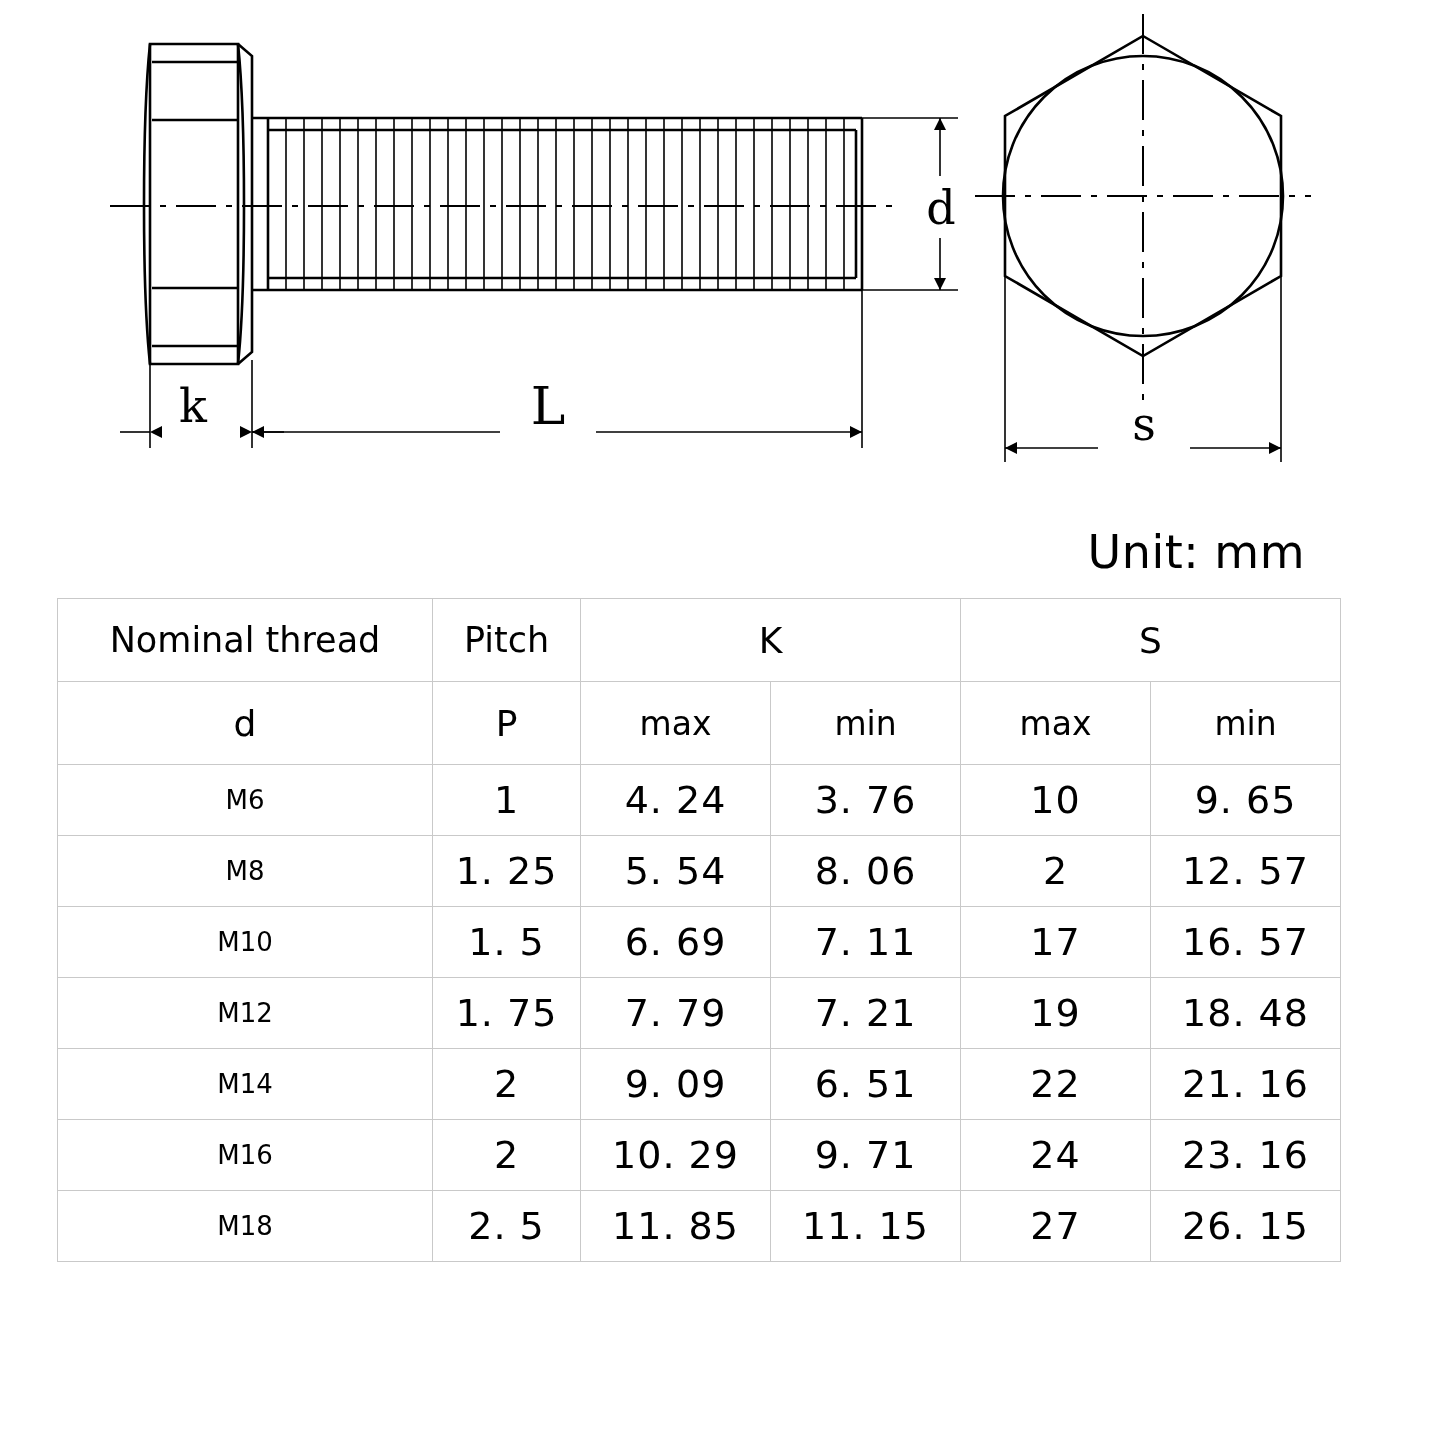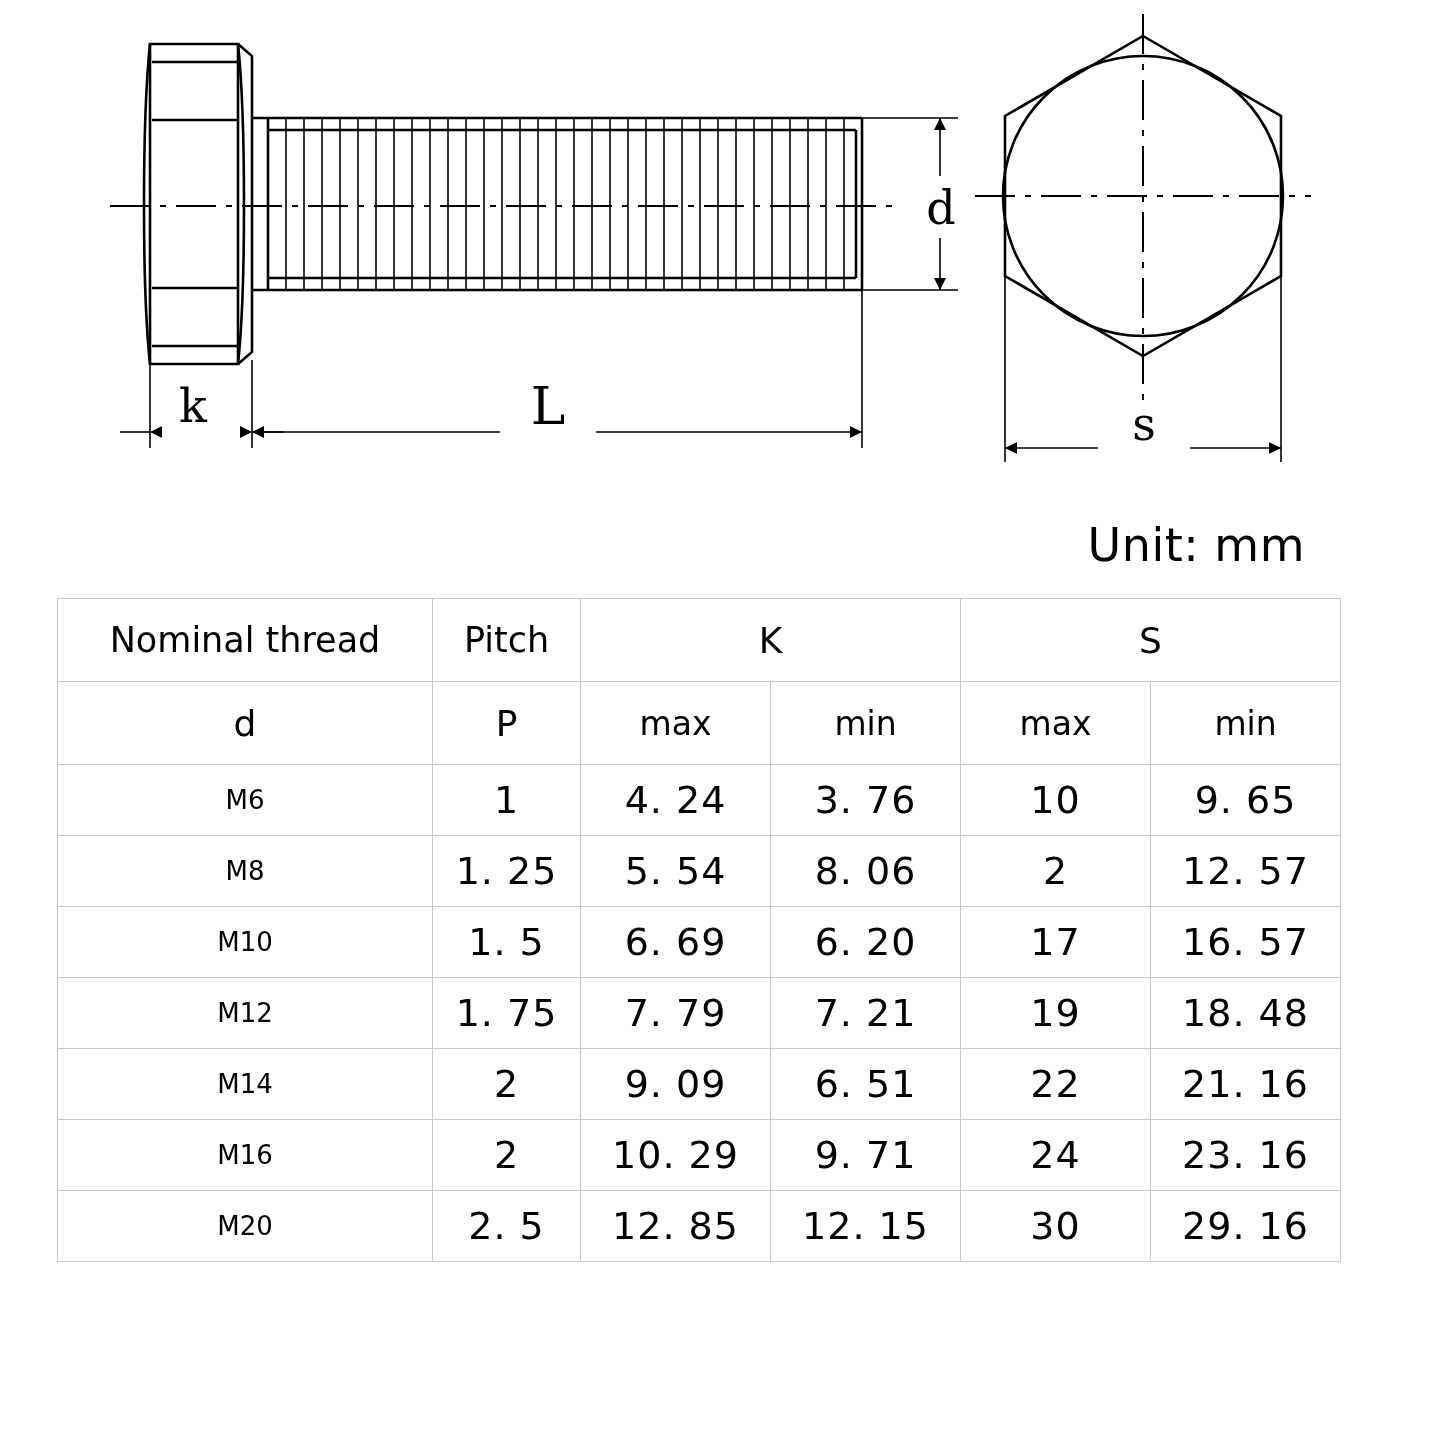--- a/index.html
+++ b/index.html
@@ -86,21 +86,21 @@
   .cell-thread {
     font-size: 26px;
     font-family: "DejaVu Sans Mono", monospace;
   }
   .col-a { width: 375px; }
   .col-b { width: 148px; }
   .col-c { width: 190px; }
   .col-d { width: 190px; }
   .col-e { width: 190px; }
   .col-f { width: 190px; }
-  .nowrap { white-space: nowrap; }
+  .nowrap { white-space: nowrap; margin-top: 7px; }
 </style>
 </head>
 <body>
 
 <div id="root">
 
   <div class="drawing">
     <svg width="1445" height="590" viewBox="0 0 1445 590" xmlns="http://www.w3.org/2000/svg">
       <g stroke="#000" fill="none" stroke-width="2.6" stroke-linecap="butt">
 
@@ -255,21 +255,21 @@
         <td class="cell-val">1. 25</td>
         <td class="cell-val">5. 54</td>
         <td class="cell-val">8. 06</td>
         <td class="cell-val">2</td>
         <td class="cell-val">12. 57</td>
       </tr>
       <tr>
         <td class="cell-thread">M10</td>
         <td class="cell-val">1. 5</td>
         <td class="cell-val">6. 69</td>
-        <td class="cell-val">6. 20</td>
+        <td class="cell-val">7. 11</td>
         <td class="cell-val">17</td>
         <td class="cell-val">16. 57</td>
       </tr>
       <tr>
         <td class="cell-thread">M12</td>
         <td class="cell-val">1. 75</td>
         <td class="cell-val">7. 79</td>
         <td class="cell-val">7. 21</td>
         <td class="cell-val">19</td>
         <td class="cell-val">18. 48</td>
@@ -284,23 +284,23 @@
       </tr>
       <tr>
         <td class="cell-thread">M16</td>
         <td class="cell-val">2</td>
         <td class="cell-val">10. 29</td>
         <td class="cell-val">9. 71</td>
         <td class="cell-val">24</td>
         <td class="cell-val">23. 16</td>
       </tr>
       <tr>
-        <td class="cell-thread">M20</td>
+        <td class="cell-thread">M18</td>
         <td class="cell-val">2. 5</td>
-        <td class="cell-val">12. 85</td>
-        <td class="cell-val">12. 15</td>
-        <td class="cell-val">30</td>
-        <td class="cell-val">29. 16</td>
+        <td class="cell-val">11. 85</td>
+        <td class="cell-val">11. 15</td>
+        <td class="cell-val">27</td>
+        <td class="cell-val">26. 15</td>
       </tr>
     </tbody>
   </table>
 
 </div>
 
 </body></html>

